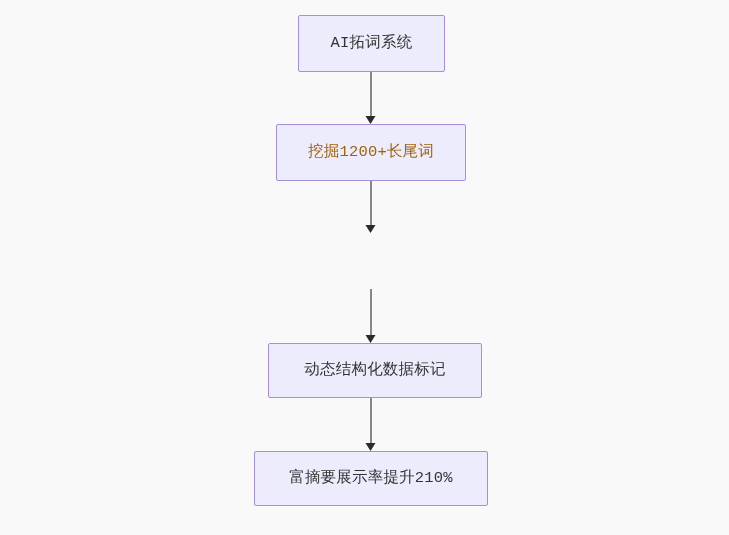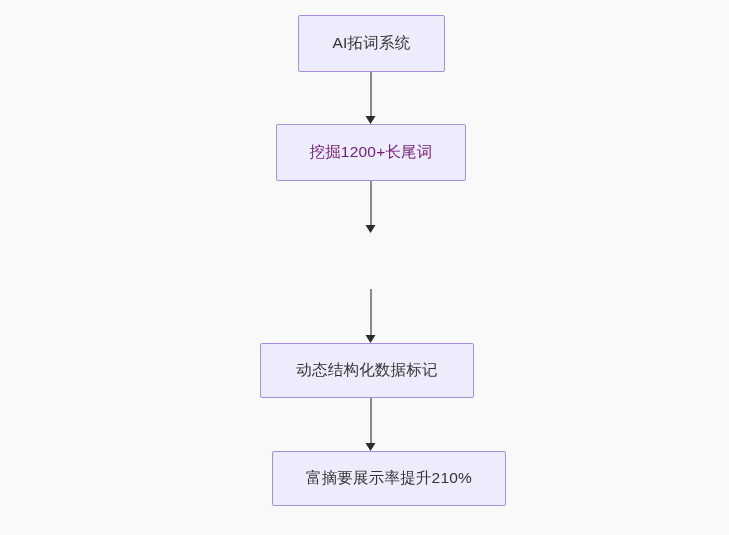--- a/index.html
+++ b/index.html
@@ -29,20 +29,21 @@
     justify-content: center;
     color: #333333;
     font-size: 15.5px;
     line-height: 1.2;
     letter-spacing: 0.2px;
     white-space: nowrap;
   }
   .node-label {
     display: block;
     text-align: center;
+    font-family: Liberation Mono, monospace;
   }
   .edge {
     position: absolute;
     width: 0;
     pointer-events: none;
   }
   .edge-line {
     position: absolute;
     left: 0;
     top: 0;
@@ -79,23 +80,23 @@
     <div class="edge-arrow" style="top: 46px; border-top-color: rgb(43, 43, 43);"></div>
   </div>
   <div class="edge" id="edge-3" style="left: 371px; top: 398px; height: 53px;">
     <div class="edge-line" style="height: 46px; background: rgb(136, 136, 136);"></div>
     <div class="edge-arrow" style="top: 45px; border-top-color: rgb(43, 43, 43);"></div>
   </div>
 
   <div class="node" id="node-0" style="left: 298px; top: 15px; width: 147px; height: 57px; background: rgb(236, 236, 253); border-color: rgb(168, 142, 216); color: rgb(51, 51, 51);">
     <span class="node-label">AI拓词系统</span>
   </div>
-  <div class="node" id="node-1" style="left: 276px; top: 124px; width: 190px; height: 57px; background: rgb(236, 236, 253); border-color: rgb(168, 142, 216); color: #701a75;">
+  <div class="node" id="node-1" style="left: 276px; top: 124px; width: 190px; height: 57px; background: rgb(236, 236, 253); border-color: rgb(168, 142, 216); color: #a16207;">
     <span class="node-label">挖掘1200+长尾词</span>
   </div>
-  <div class="node" id="node-3" style="left: 260px; top: 343px; width: 214px; height: 55px; background: rgb(236, 236, 253); border-color: rgb(168, 142, 216); color: rgb(51, 51, 51);">
+  <div class="node" id="node-3" style="left: 268px; top: 343px; width: 214px; height: 55px; background: rgb(236, 236, 253); border-color: rgb(168, 142, 216); color: rgb(51, 51, 51);">
     <span class="node-label">动态结构化数据标记</span>
   </div>
-  <div class="node" id="node-4" style="left: 254px; top: 451px; width: 234px; height: 55px; background: rgb(236, 236, 253); border-color: rgb(168, 142, 216); color: rgb(51, 51, 51); margin-left: 18px;">
+  <div class="node" id="node-4" style="left: 254px; top: 451px; width: 234px; height: 55px; background: rgb(236, 236, 253); border-color: rgb(168, 142, 216); color: rgb(51, 51, 51);">
     <span class="node-label">富摘要展示率提升210%</span>
   </div>
 
 </div>
 
 </body></html>

